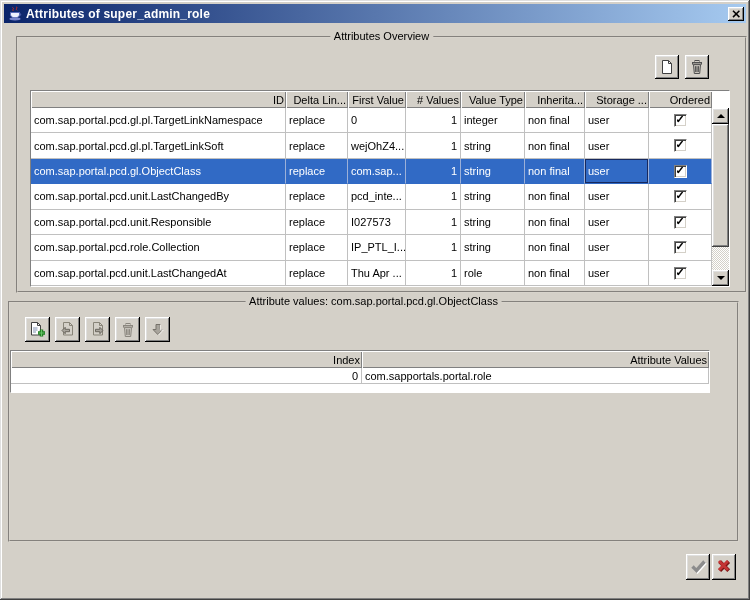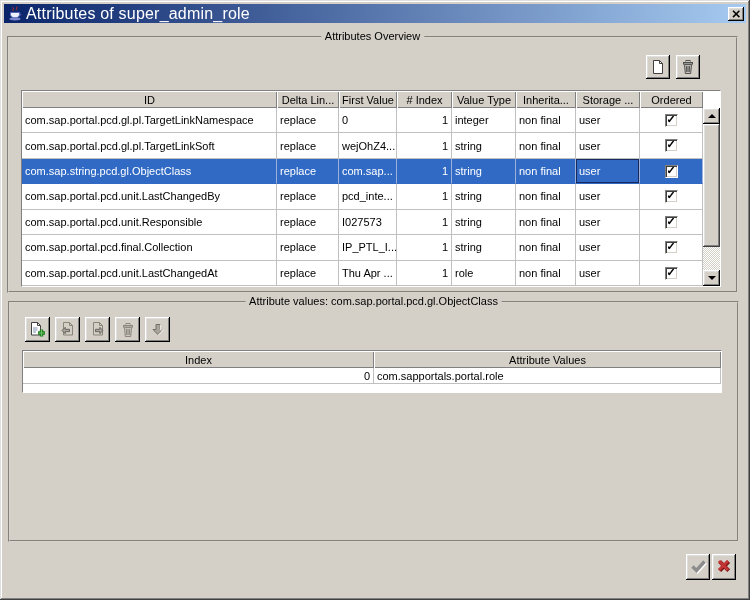--- a/index.html
+++ b/index.html
@@ -8,50 +8,50 @@
 
   .window { position:relative; width:750px; height:600px; background:#d4d0c8;
     box-shadow: inset -1px -1px 0 #404040, inset 1px 1px 0 #dfdfdf,
                 inset -2px -2px 0 #808080, inset 2px 2px 0 #fff; }
 
   
   .titlebar { position:absolute; left:4px; top:4px; right:4px; height:19px;
     background: linear-gradient(to right, #0a246a, #a6caf0);
     display:flex; align-items:center; padding:0 2px; }
   .titlebar .tb-icon { width:16px; height:16px; margin:0 3px 0 1px; flex:0 0 auto; }
-  .titlebar .tb-title { color:#fff; font-weight:normal; font-size:16px; white-space:nowrap;
+  .titlebar .tb-title { color:#fff; font-weight:bold; font-size:12px; white-space:nowrap;
     flex:1 1 auto; letter-spacing:.2px; }
   .btn3d { background:#d4d0c8; border:none;
     box-shadow: inset -1px -1px 0 #000, inset 1px 1px 0 #fff,
                 inset -2px -2px 0 #808080, inset 2px 2px 0 #dfdfdf;
     display:flex; align-items:center; justify-content:center; cursor:default; }
   .close-btn { width:16px; height:14px; flex:0 0 auto; }
 
   
   .groupbox { position:absolute; border:2px groove #d8d4cc; }
-  .gb1 { left:7px; top:36px; width:731px; height:257px; }
+  .gb1 { left:16px; top:36px; width:731px; height:257px; }
   .gb2 { left:8px; top:301px; width:731px; height:241px; }
   .gb-label { position:absolute; top:-8px; left:50%; transform:translateX(-50%);
     background:#d4d0c8; padding:0 4px; white-space:nowrap; }
 
   
   .tool-btn { position:absolute; width:24px; height:24px; }
   .tool-btn svg { display:block; }
   .tb-new { left:637px; top:17px; }
   .tb-del { left:667px; top:17px; }
   .vb { width:25px; height:25px; top:14px; }
   .vb1 { left:15px; } .vb2 { left:45px; } .vb3 { left:75px; } .vb4 { left:105px; } .vb5 { left:135px; }
 
   
   .twrap1 { position:absolute; left:12px; top:52px; width:700px; height:197px;
     border:1px solid; border-color:#808080 #fff #fff #808080; background:#fff;
     display:flex; }
   table { border-collapse:separate; border-spacing:0; table-layout:fixed; }
   .attr-table { width:681px; flex:0 0 auto; }
-  th { height:17px; font-weight:normal; background:#d4d0c8; text-align:center;
+  th { height:17px; font-weight:normal; background:#d4d0c8; text-align:right;
     padding:0 2px; white-space:nowrap; overflow:hidden;
     box-shadow: inset 1px 1px 0 #fff, inset -1px -1px 0 #808080; }
   td { height:16px; background:#fff; padding:0 3px; white-space:nowrap; overflow:hidden;
     border-right:1px solid #c0c0c0; border-bottom:1px solid #c0c0c0; }
   td.num { text-align:right; }
   td.cbcell { text-align:center; padding:0; }
   tr.sel td { background:#316ac5; color:#fff; border-right-color:#9cb0d8; border-bottom-color:#316ac5; }
   tr.sel td.focused { box-shadow: inset 0 0 0 1px #17295e; }
   .cb { display:inline-block; width:13px; height:13px; background:#fff; vertical-align:middle;
     border:1px solid; border-color:#808080 #fff #fff #808080;
@@ -68,21 +68,21 @@
   .sb-up { top:0; } .sb-down { bottom:0; }
   .sb-thumb { position:absolute; left:0; top:16px; width:17px; height:123px; background:#d4d0c8;
     box-shadow: inset -1px -1px 0 #404040, inset 1px 1px 0 #fff,
                 inset -2px -2px 0 #808080, inset 2px 2px 0 #dfdfdf; }
   .tri-up { width:0; height:0; border-left:4px solid transparent; border-right:4px solid transparent;
     border-bottom:4px solid #000; }
   .tri-down { width:0; height:0; border-left:4px solid transparent; border-right:4px solid transparent;
     border-top:4px solid #000; }
 
   
-  .twrap2 { position:absolute; left:12px; top:47px; width:700px; height:43px;
+  .twrap2 { position:absolute; left:0; top:47px; width:700px; height:43px;
     border:1px solid; border-color:#808080 #fff #fff #808080; background:#fff; }
   .val-table { width:698px; }
   .val-table td { border-right:1px solid #c0c0c0; border-bottom:1px solid #c0c0c0; }
   .val-table td.num { text-align:right; }
 
   
   .foot-btn { position:absolute; width:24px; height:26px; }
   .ok-btn { left:686px; top:554px; }
   .cancel-btn { left:712px; top:554px; }
 </style>
@@ -143,21 +143,21 @@
           <col style="width:64px">
             <col style="width:60px">
             <col style="width:64px">
             <col style="width:63px">
         </colgroup>
         <thead>
             <tr>
               <th>ID</th>
               <th>Delta Lin...</th>
               <th>First Value</th>
-              <th># Index</th>
+              <th># Values</th>
               <th>Value Type</th>
               <th>Inherita...</th>
               <th>Storage ...</th>
               <th>Ordered</th>
             </tr>
           </thead>
         <tbody>
             <tr>
               <td>com.sap.portal.pcd.gl.pl.TargetLinkNamespace</td>
               <td>replace</td>
@@ -172,21 +172,21 @@
               <td>com.sap.portal.pcd.gl.pl.TargetLinkSoft</td>
               <td>replace</td>
               <td>wejOhZ4...</td>
               <td class="num">1</td>
               <td>string</td>
               <td>non final</td>
               <td>user</td>
               <td class="cbcell"><span class="cb"><span class="tick">✓</span></span></td>
             </tr>
             <tr class="sel">
-              <td>com.sap.string.pcd.gl.ObjectClass</td>
+              <td>com.sap.portal.pcd.gl.ObjectClass</td>
               <td>replace</td>
               <td>com.sap...</td>
               <td class="num">1</td>
               <td>string</td>
               <td>non final</td>
               <td class="focused">user</td>
               <td class="cbcell"><span class="cb"><span class="tick">✓</span></span></td>
             </tr>
             <tr>
               <td>com.sap.portal.pcd.unit.LastChangedBy</td>
@@ -202,21 +202,21 @@
               <td>com.sap.portal.pcd.unit.Responsible</td>
               <td>replace</td>
               <td>I027573</td>
               <td class="num">1</td>
               <td>string</td>
               <td>non final</td>
               <td>user</td>
               <td class="cbcell"><span class="cb"><span class="tick">✓</span></span></td>
             </tr>
             <tr>
-              <td>com.sap.portal.pcd.final.Collection</td>
+              <td>com.sap.portal.pcd.role.Collection</td>
               <td>replace</td>
               <td>IP_PTL_I...</td>
               <td class="num">1</td>
               <td>string</td>
               <td>non final</td>
               <td>user</td>
               <td class="cbcell"><span class="cb"><span class="tick">✓</span></span></td>
             </tr>
             <tr>
               <td>com.sap.portal.pcd.unit.LastChangedAt</td>

